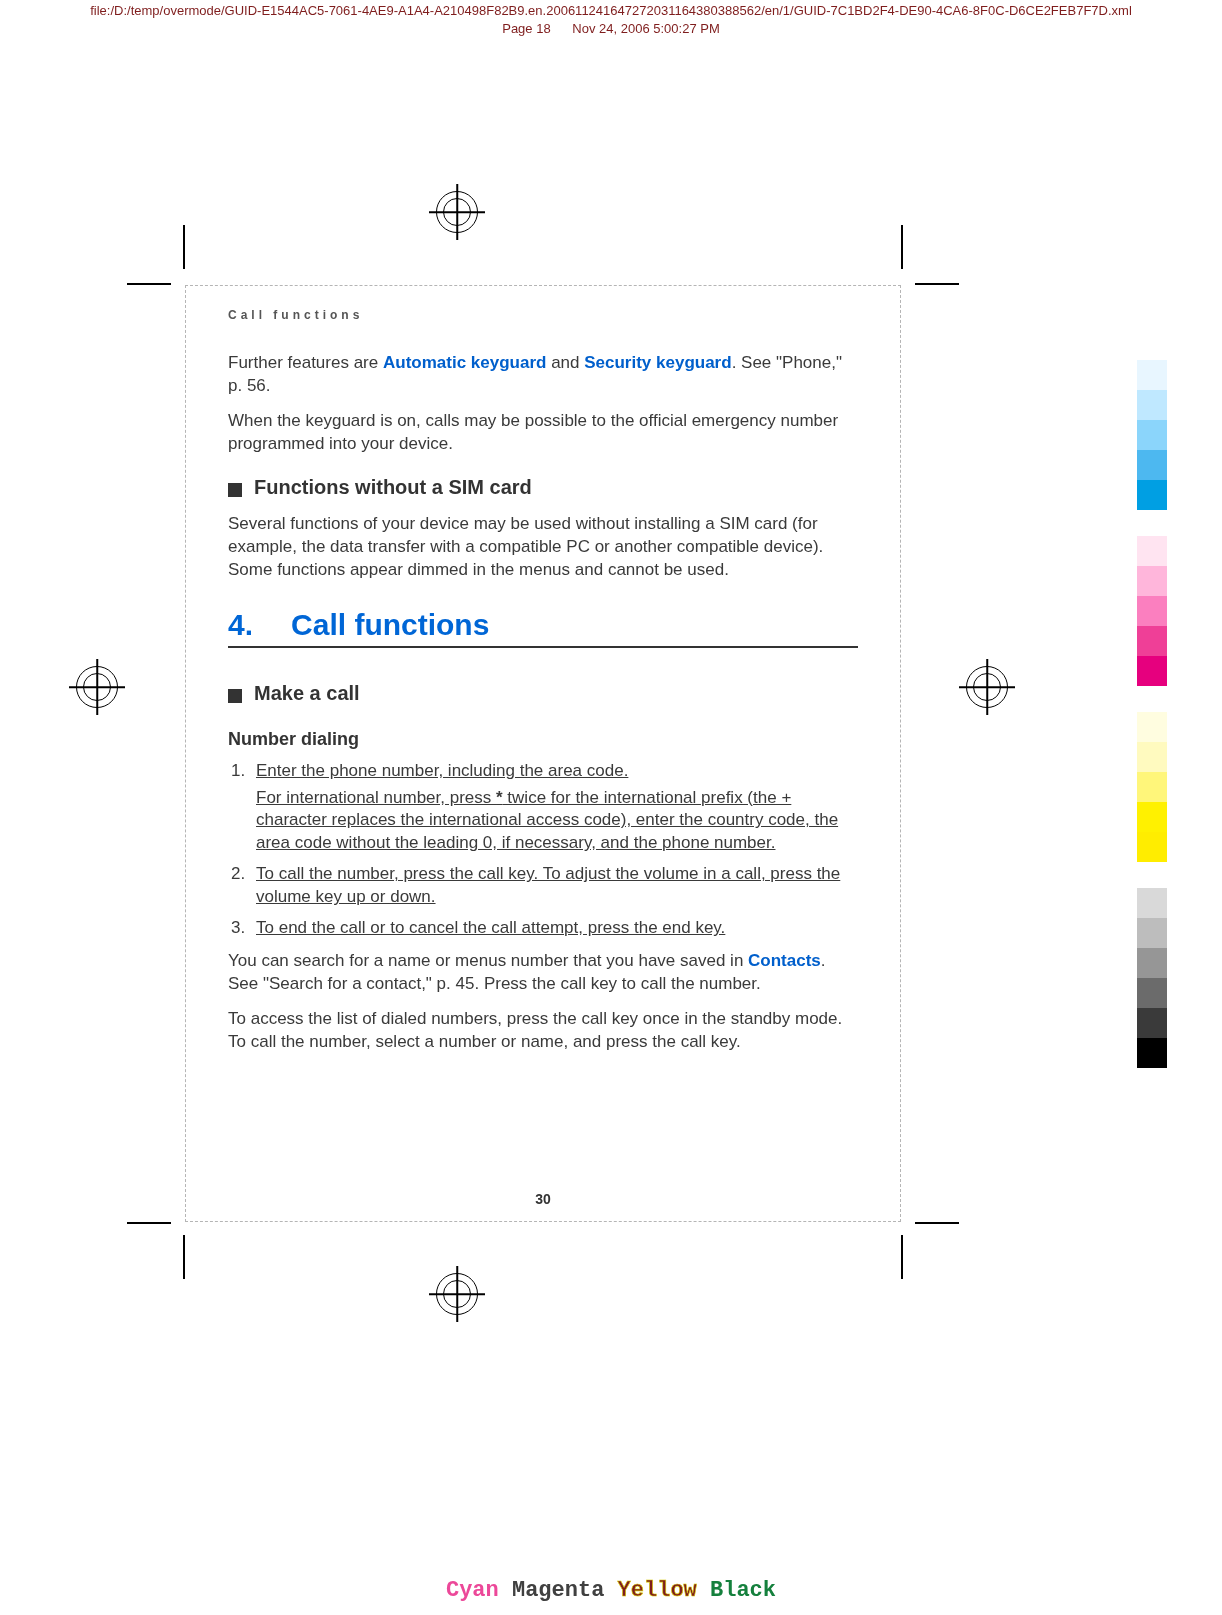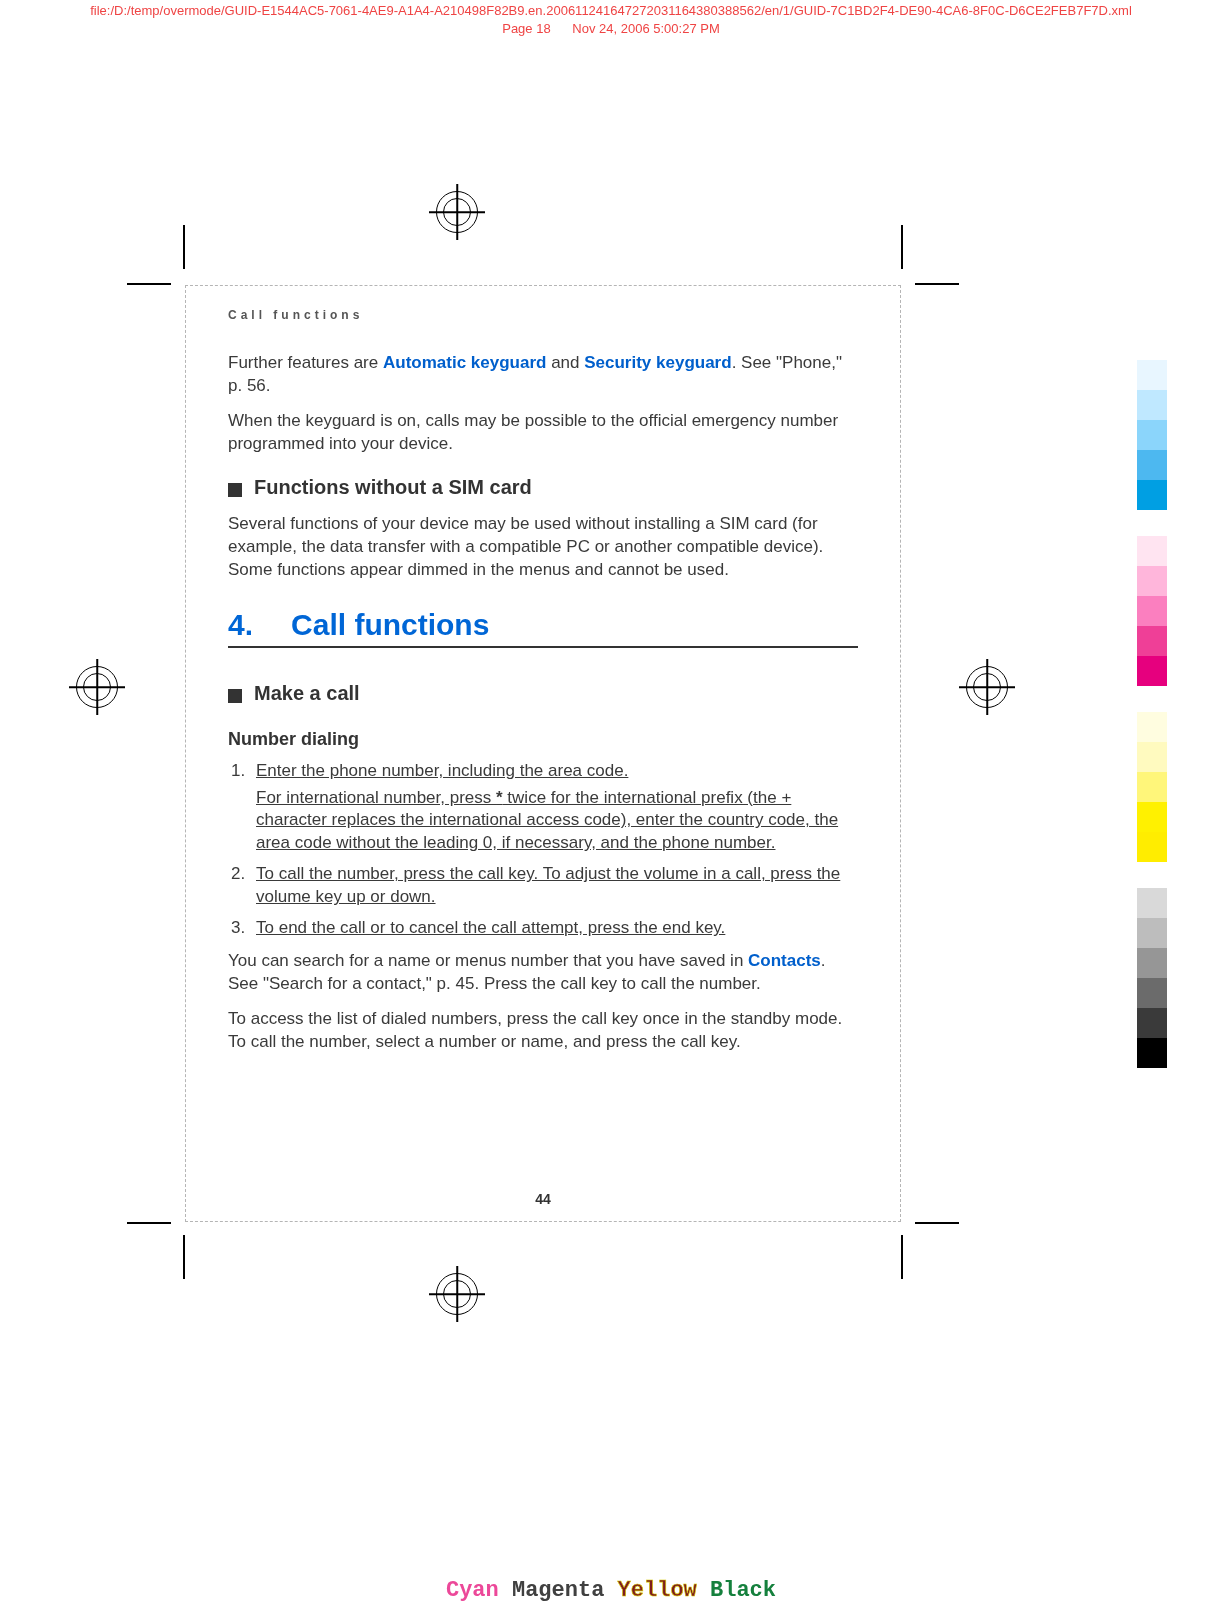--- a/index.html
+++ b/index.html
@@ -16,21 +16,21 @@
     box-sizing: border-box;
   }
   .top-header {
     position: absolute;
     top: 2px;
     left: 0;
     right: 0;
     text-align: center;
     font-size: 13px;
     line-height: 1.4;
-    color: #ef4444;
+    color: #7f1d1d;
   }
   .top-header .line2 {
     display: inline-block;
   }
   .crop-v-top-left, .crop-v-top-right, .crop-v-bot-left, .crop-v-bot-right {
     position:absolute; width:2px; height:44px; background:#000;
   }
   .crop-h-top-left, .crop-h-top-right, .crop-h-bot-left, .crop-h-bot-right {
     position:absolute; height:2px; width:44px; background:#000;
   }
@@ -237,21 +237,21 @@
       </li>
       <li>To call the number, press the call key. To adjust the volume in a call, press the volume key up or down.</li>
       <li>To end the call or to cancel the call attempt, press the end key.</li>
     </ol>
 
     <p class="body-text">
       <span>You can search for a name or menus number that you have saved in </span><span class="blue">Contacts</span><span>. See "Search for a contact," p. 45. Press the call key to call the number.</span>
     </p>
     <p class="body-text">To access the list of dialed numbers, press the call key once in the standby mode. To call the number, select a number or name, and press the call key.</p>
 
-    <div class="pagenum">44</div>
+    <div class="pagenum">30</div>
   </div>
 
   <div class="cmyk">
     <span class="c-cyan shadow">Cyan</span>
     <span class="c-mag shadow">Magenta</span>
     <span class="c-yel shadow">Yellow</span>
     <span class="c-blk">Black</span>
   </div>
 
 </div>

